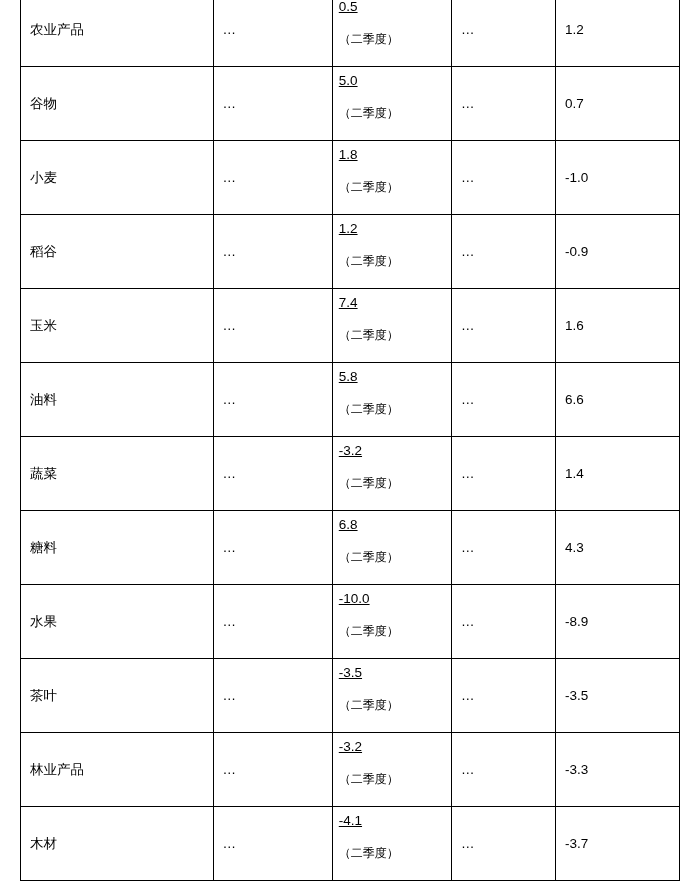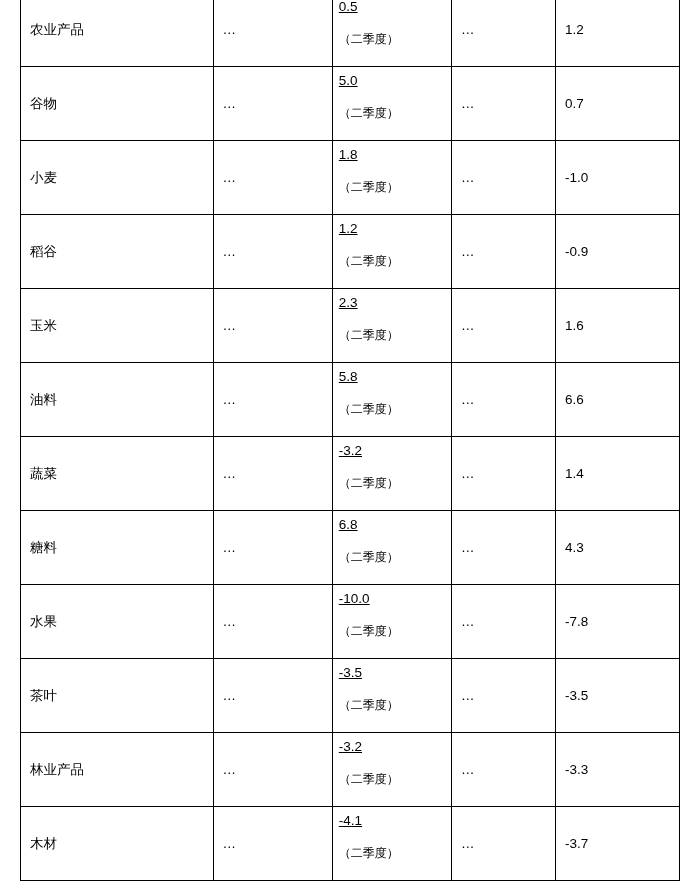--- a/index.html
+++ b/index.html
@@ -171,21 +171,21 @@
 
       <tr>
         <td class="c-name">
           <div class="cell-name">玉米</div>
         </td>
         <td class="c-dots1">
           <div class="cell-mid dots">…</div>
         </td>
         <td class="c-val1">
           <div class="cell-stack">
-            <div class="stack-num">2.3</div>
+            <div class="stack-num">7.4</div>
             <div class="stack-sub">（二季度）</div>
           </div>
         </td>
         <td class="c-dots2">
           <div class="cell-mid dots">…</div>
         </td>
         <td class="c-val2">
           <div class="cell-mid">1.6</div>
         </td>
       </tr>
@@ -263,21 +263,21 @@
         <td class="c-val1">
           <div class="cell-stack">
             <div class="stack-num">-10.0</div>
             <div class="stack-sub">（二季度）</div>
           </div>
         </td>
         <td class="c-dots2">
           <div class="cell-mid dots">…</div>
         </td>
         <td class="c-val2">
-          <div class="cell-mid">-7.8</div>
+          <div class="cell-mid">-8.9</div>
         </td>
       </tr>
 
       <tr>
         <td class="c-name">
           <div class="cell-name">茶叶</div>
         </td>
         <td class="c-dots1">
           <div class="cell-mid dots">…</div>
         </td>

